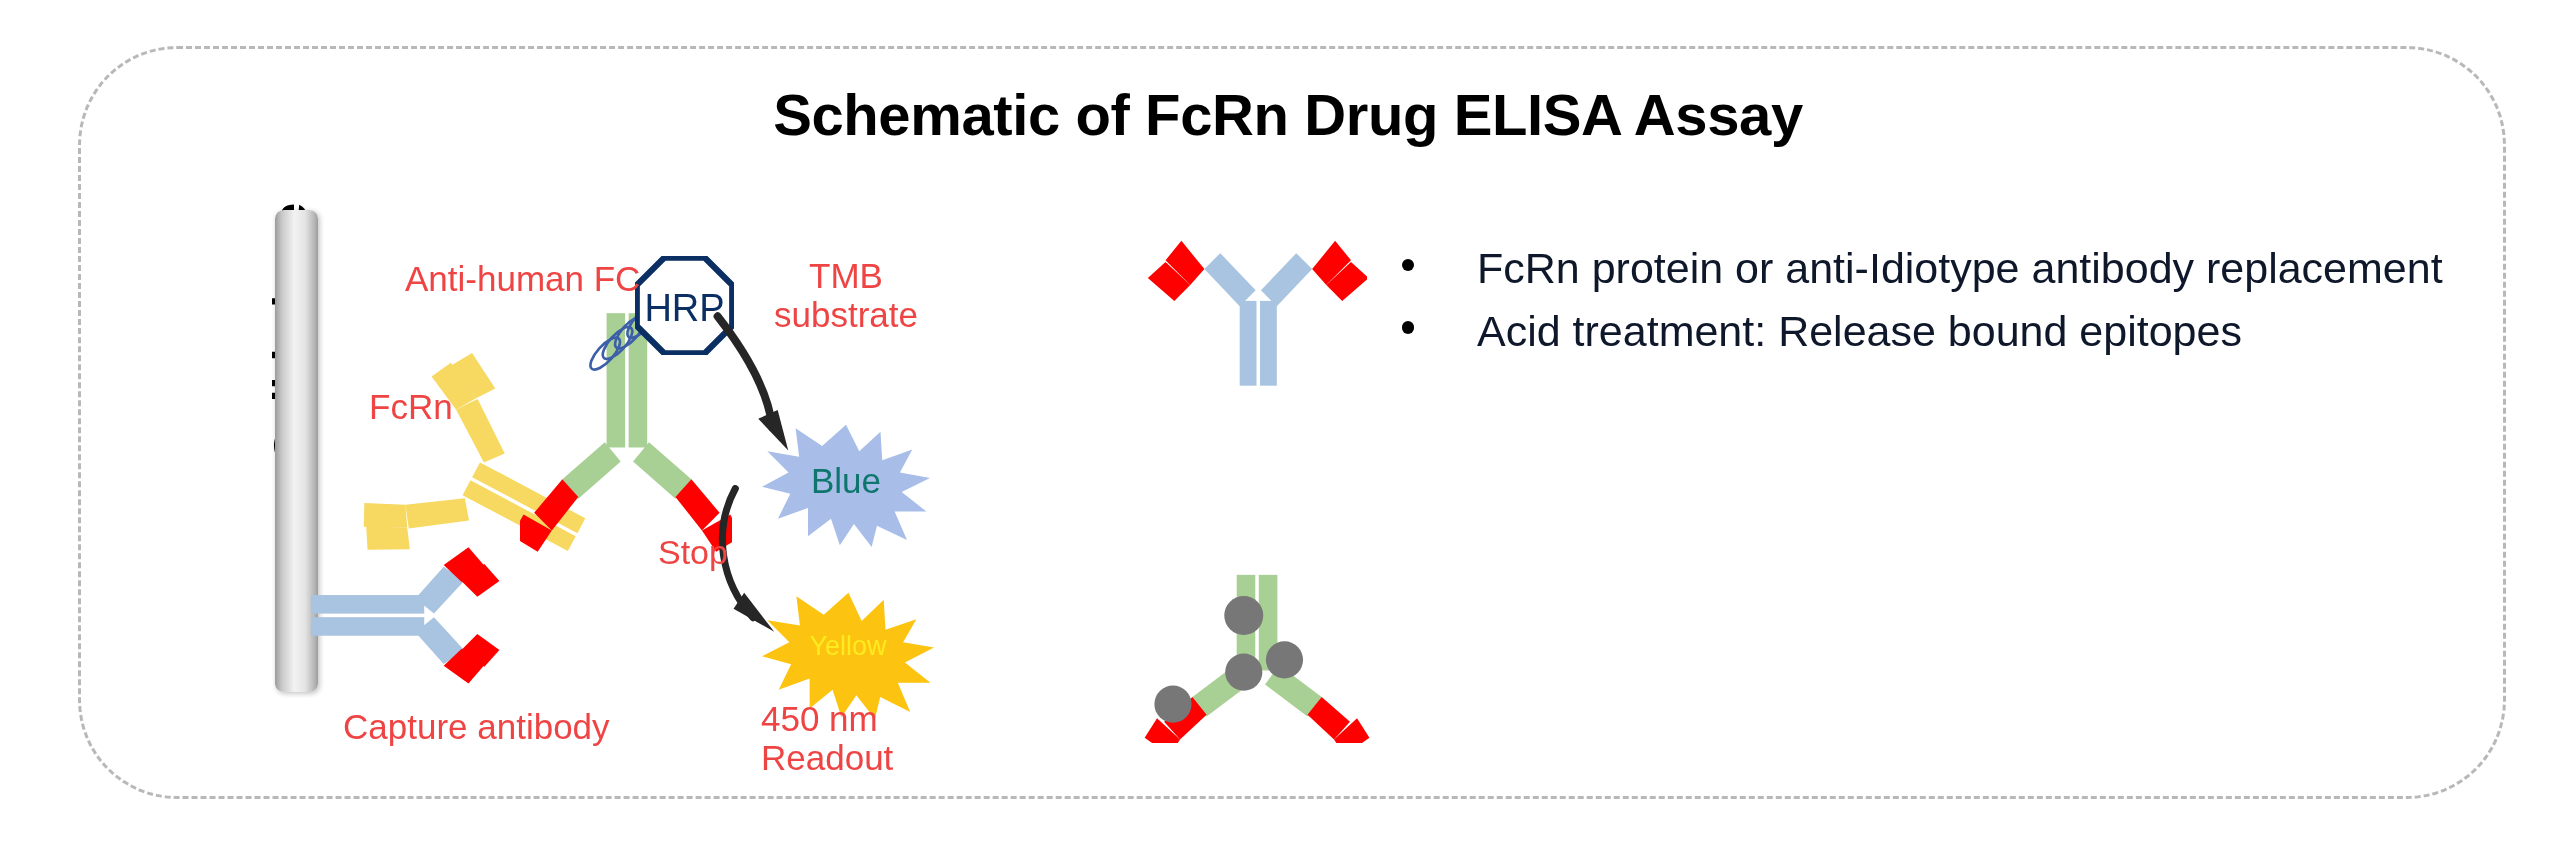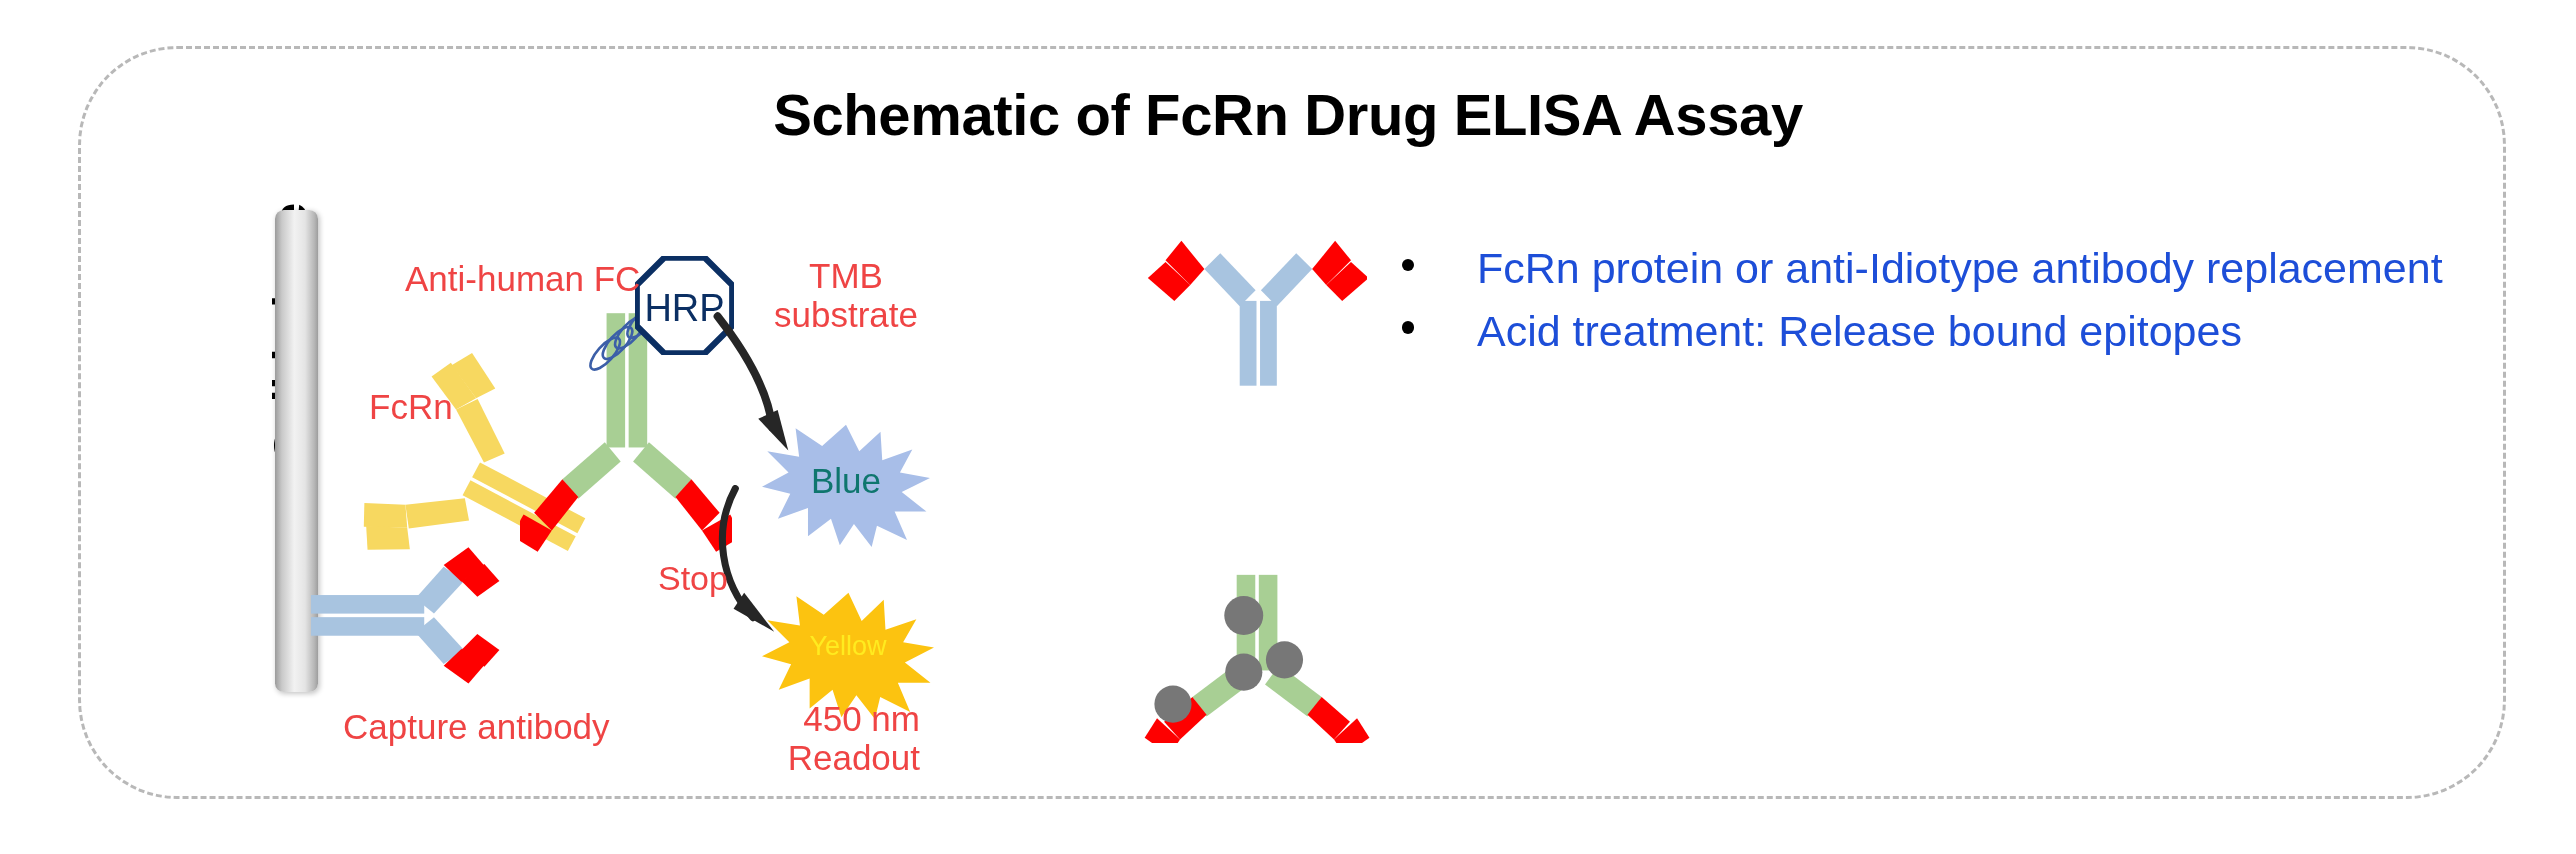--- a/index.html
+++ b/index.html
@@ -90,23 +90,23 @@
   
   .dlabel {
     position: absolute;
     color: #ef4444;
     white-space: nowrap;
     line-height: 1.12;
   }
   .lbl-antihuman { left: 405px;  top: 259px;  font-size: 35px; }
   .lbl-drug      { left: 369px;  top: 387px;  font-size: 35px; }
   .lbl-tmb       { left: 771px;  top: 256px;  font-size: 35px; text-align: center; width: 150px; }
-  .lbl-stop      { left: 658px;  top: 559px;  font-size: 34px; }
+  .lbl-stop      { left: 658px;  top: 533px;  font-size: 34px; }
   .lbl-capture   { left: 343px;  top: 707px;  font-size: 35px; }
-  .lbl-450       { left: 761px;  top: 699px;  font-size: 35px; text-align: right; width: 159px; }
+  .lbl-450       { left: 761px;  top: 699px;  font-size: 35px; text-align: left; width: 159px; }
 
   
   .hrp {
     position: absolute;
     left: 635px;
     top: 256px;
     width: 99px;
     height: 99px;
   }
   .hrp-text {
@@ -158,21 +158,21 @@
     top: 19.5px;
     width: 12.4px;
     height: 12.4px;
     border-radius: 50%;
     background: #000000;
   }
   .bullet-text {
     display: block;
     margin-left: 75px;
     font-size: 43px;
-    color: #1d4ed8;
+    color: #0f172a;
     line-height: 1.38;
   }
 </style>
 </head>
 <body>
 
 <div id="slide">
 
   <div class="frame"></div>
 

